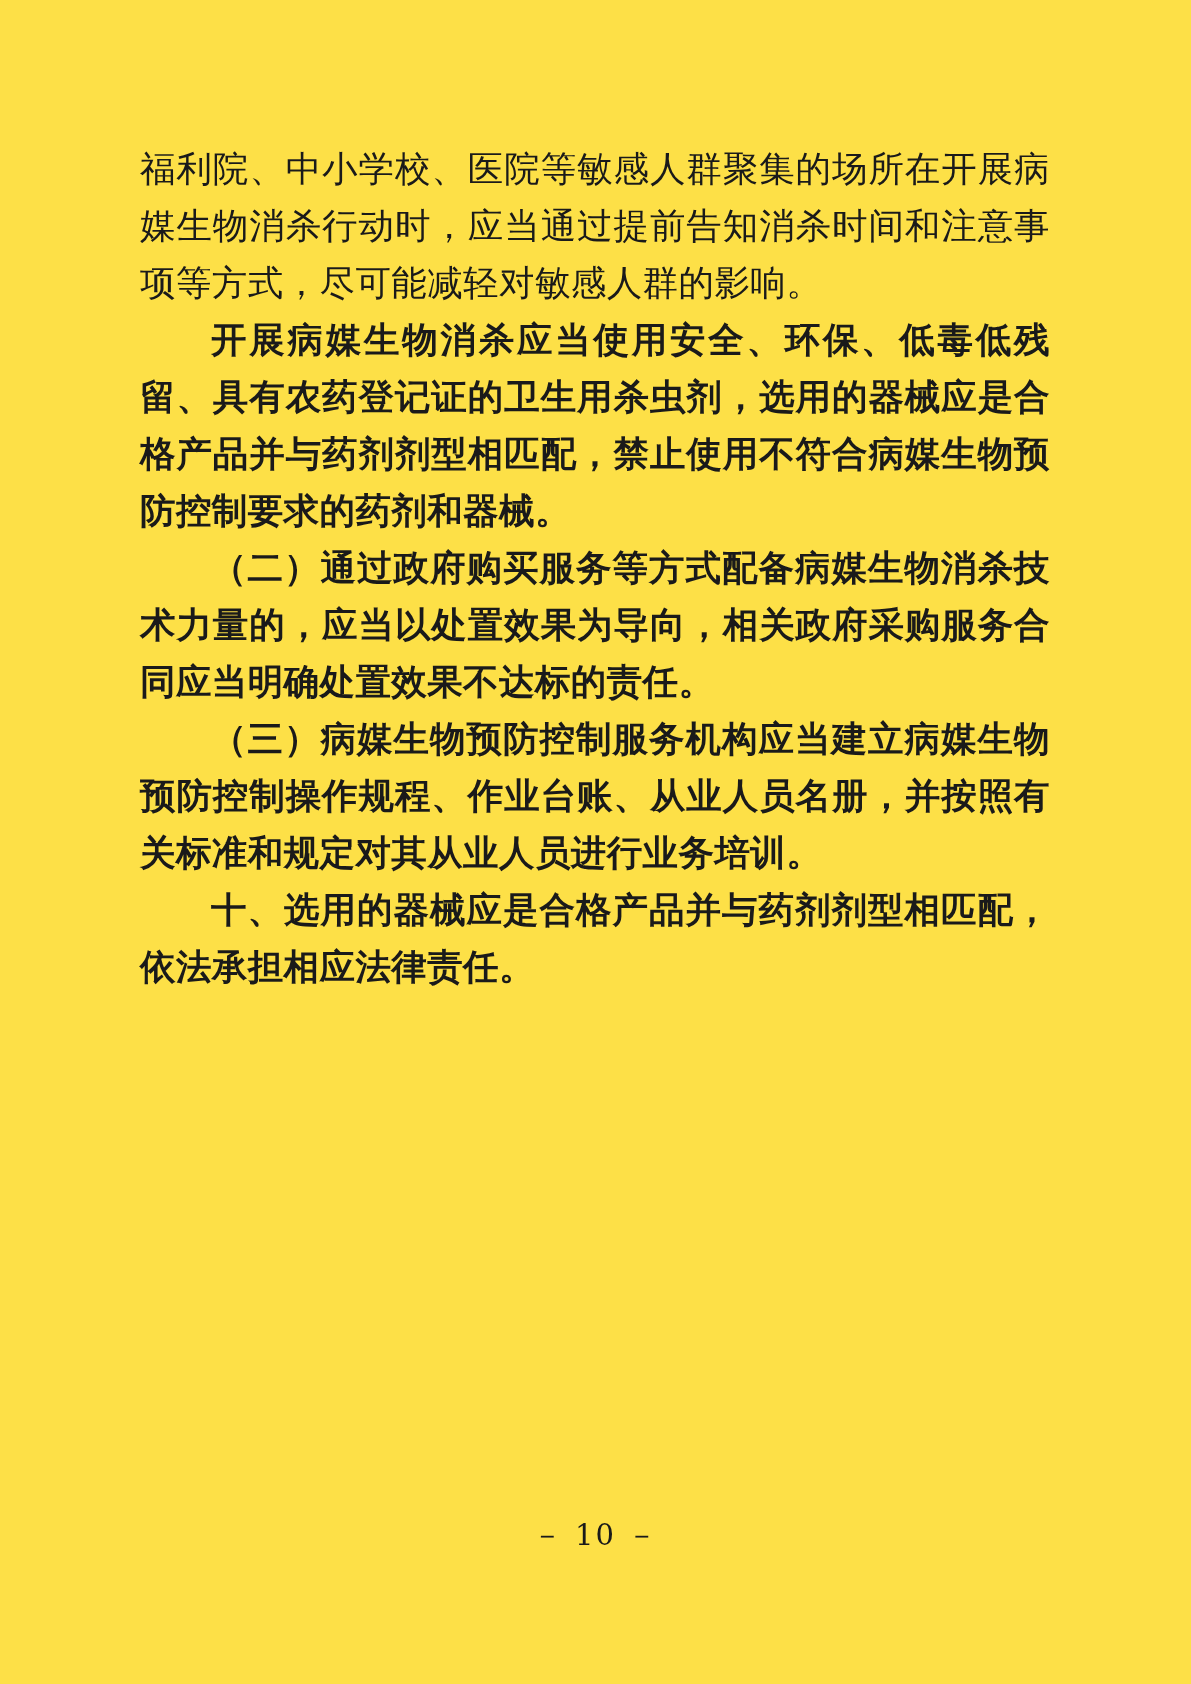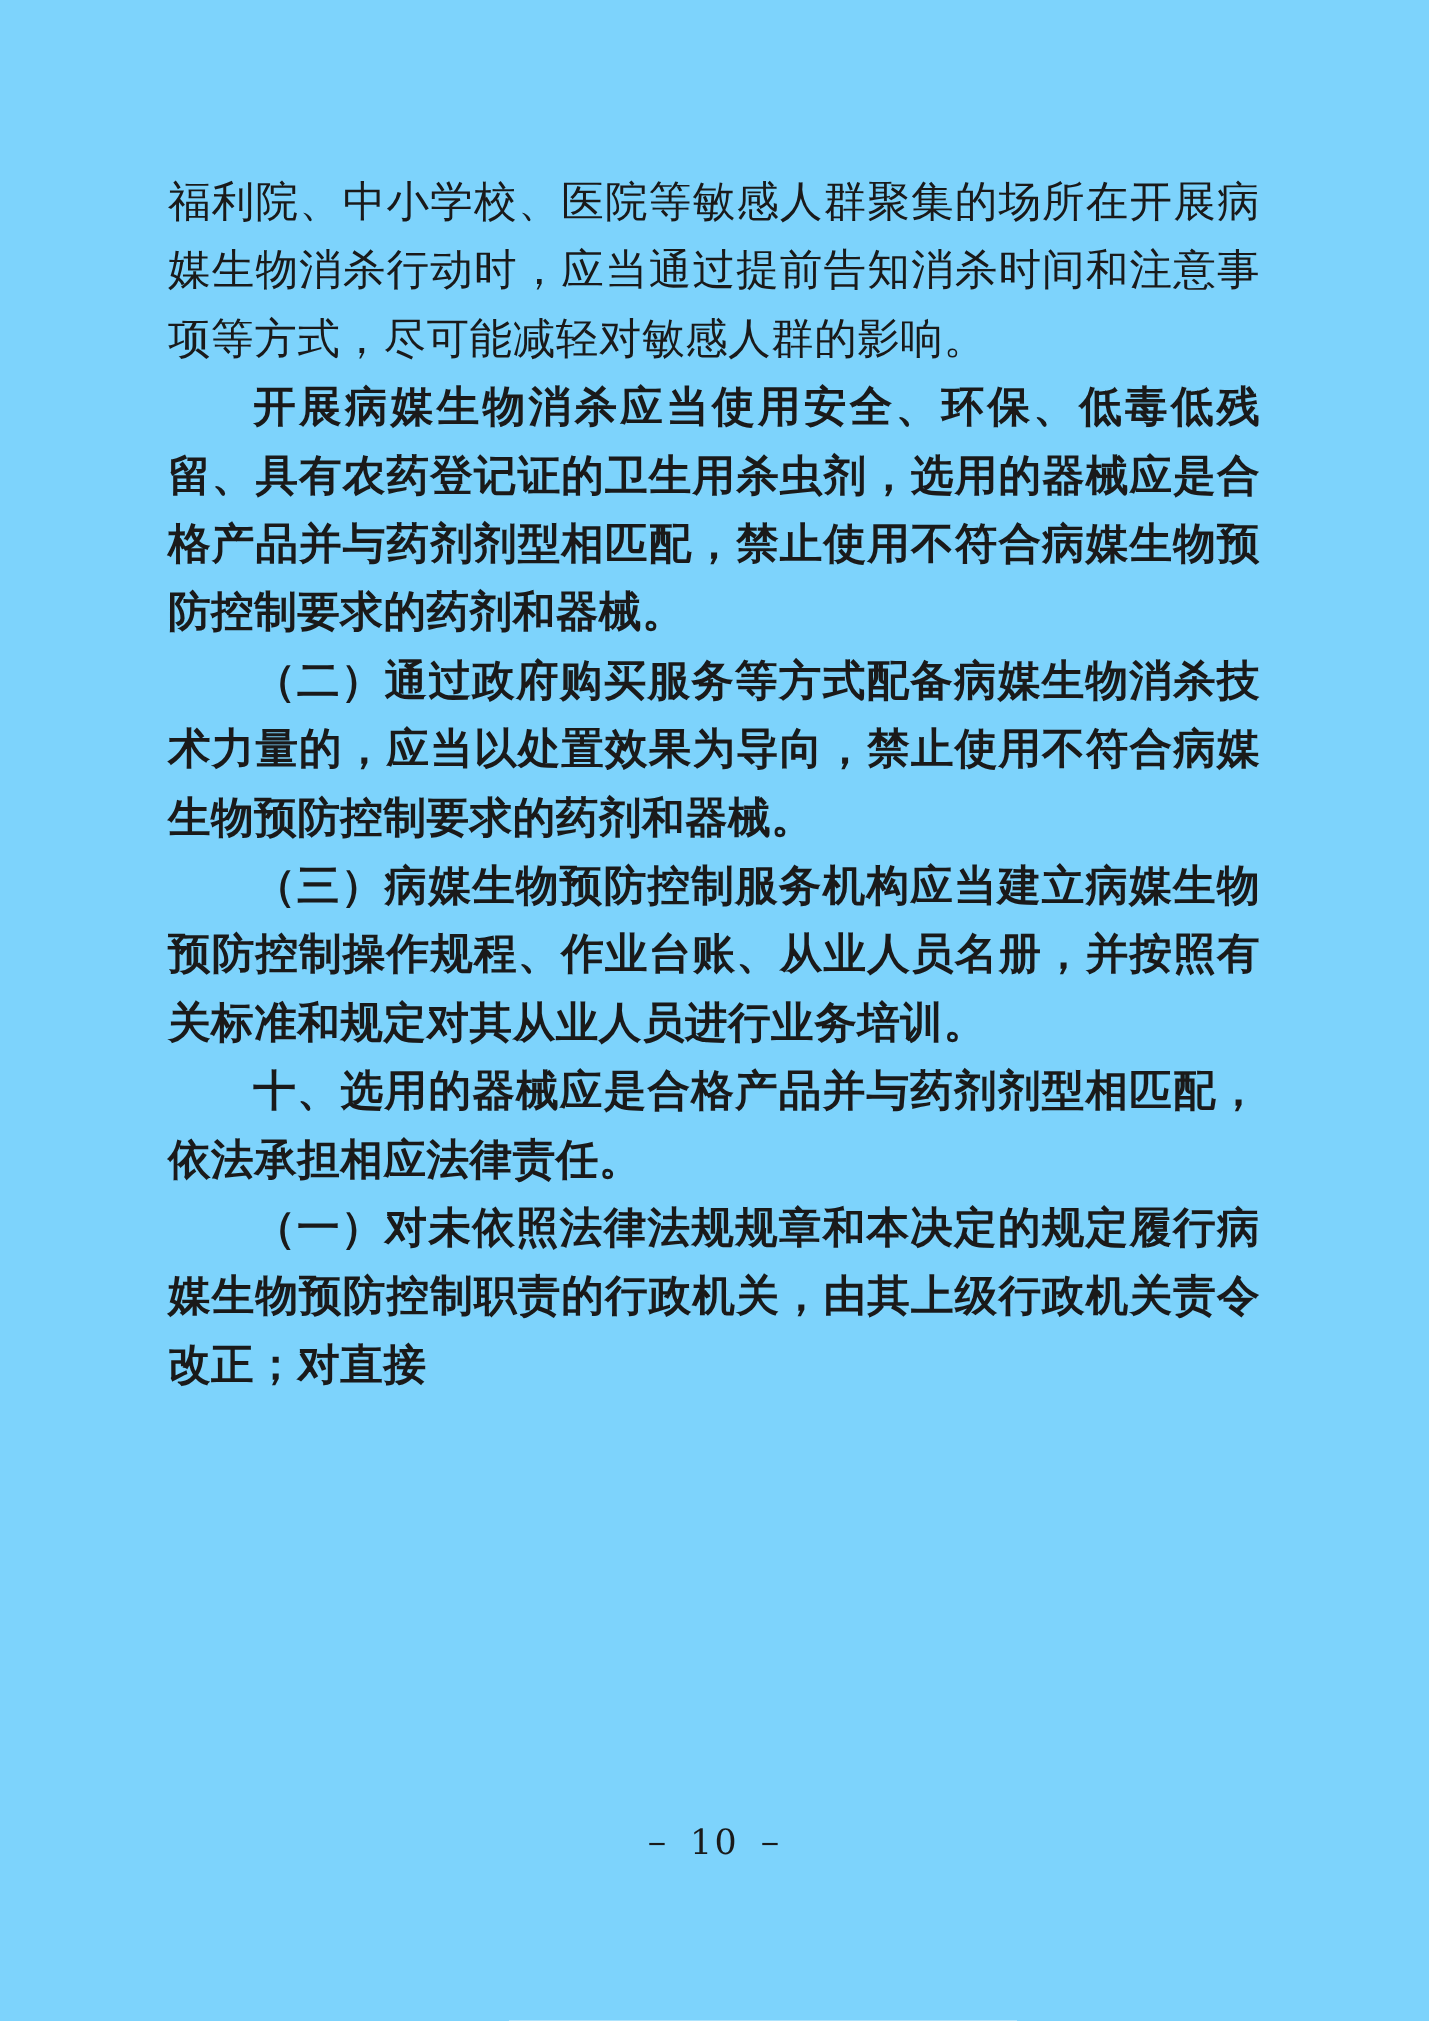--- a/index.html
+++ b/index.html
@@ -4,21 +4,21 @@
 <style>
   html, body {
     margin: 0;
     padding: 0;
     background: #ffffff;
   }
   .page {
     position: relative;
     width: 1191px;
     height: 1684px;
-    background: #7dd3fc;
+    background: #fde047;
     box-sizing: border-box;
     font-family: "DejaVu Serif", "Liberation Serif", serif;
     color: #1a1a1a;
     overflow: hidden;
   }
   .body-area {
     position: absolute;
     left: 140px;
     top: 140px;
     width: 910px;
@@ -49,19 +49,18 @@
     margin-top: 20px;
   }
 </style>
 </head>
 <body>
 
 <div class="page">
   <div class="body-area">
     <p class="para">福利院、中小学校、医院等敏感人群聚集的场所在开展病媒生物消杀行动时，应当通过提前告知消杀时间和注意事项等方式，尽可能减轻对敏感人群的影响。</p>
     <p class="para indent">开展病媒生物消杀应当使用安全、环保、低毒低残留、具有农药登记证的卫生用杀虫剂，选用的器械应是合格产品并与药剂剂型相匹配，禁止使用不符合病媒生物预防控制要求的药剂和器械。</p>
-    <p class="para indent">（二）通过政府购买服务等方式配备病媒生物消杀技术力量的，应当以处置效果为导向，禁止使用不符合病媒生物预防控制要求的药剂和器械。</p>
+    <p class="para indent">（二）通过政府购买服务等方式配备病媒生物消杀技术力量的，应当以处置效果为导向，相关政府采购服务合同应当明确处置效果不达标的责任。</p>
     <p class="para indent">（三）病媒生物预防控制服务机构应当建立病媒生物预防控制操作规程、作业台账、从业人员名册，并按照有关标准和规定对其从业人员进行业务培训。</p>
     <p class="para indent">十、选用的器械应是合格产品并与药剂剂型相匹配，依法承担相应法律责任。</p>
-    <p class="para indent">（一）对未依照法律法规规章和本决定的规定履行病媒生物预防控制职责的行政机关，由其上级行政机关责令改正；对直接</p>
   </div>
   <div class="footer">－ 10 －</div>
 </div>
 
 </body></html>

